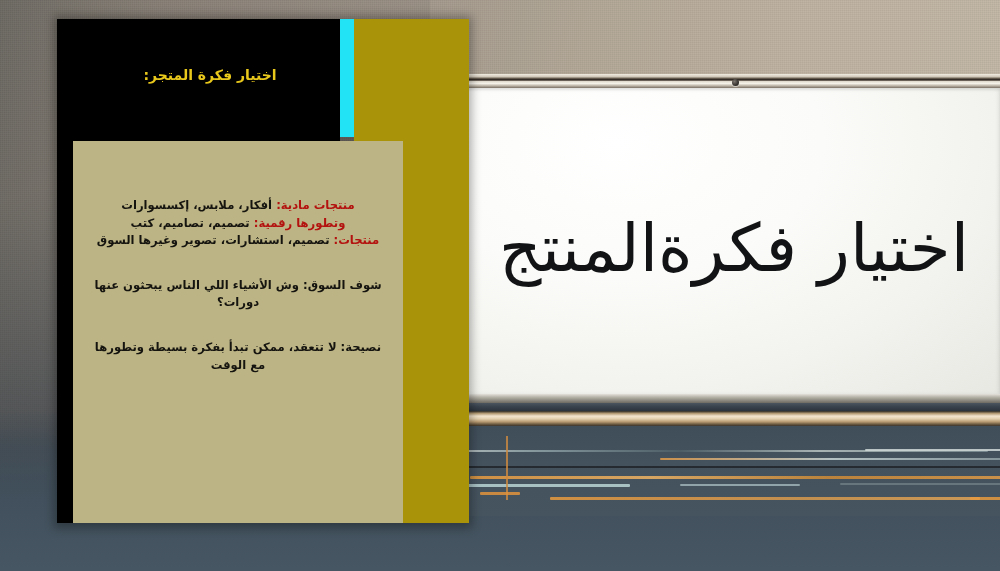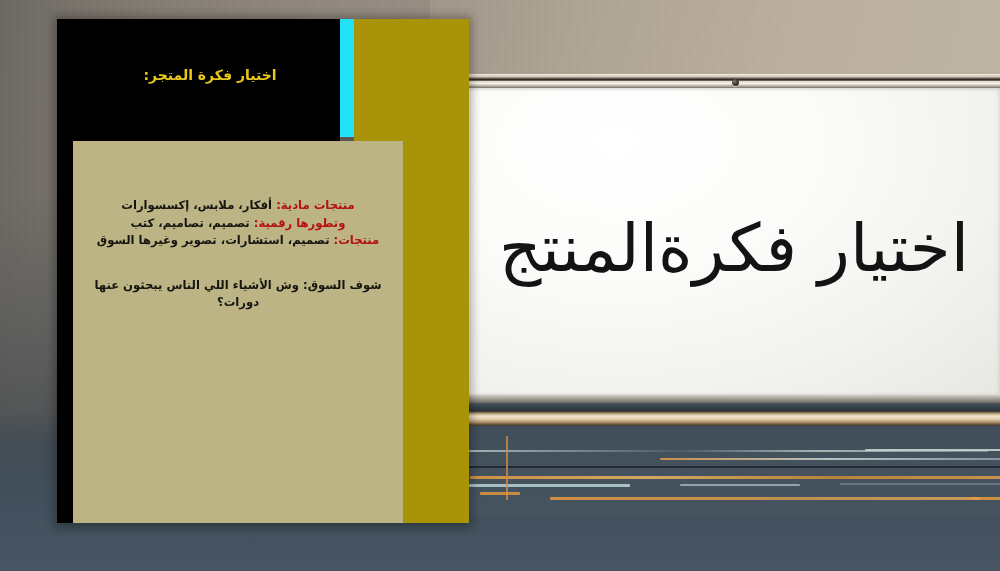--- a/index.html
+++ b/index.html
@@ -189,16 +189,17 @@
       <div class="blk">
         <span class="accent">منتجات:</span><span>  تصميم، استشارات، تصوير وغيرها السوق</span>
       </div>
 
       <div class="gap-lg"></div>
 
       <div class="blk">شوف السوق: وش الأشياء اللي الناس يبحثون عنها دورات؟</div>
 
       <div class="gap-lg"></div>
 
+      <div class="blk">نصيحة: لا تتعقد، ممكن تبدأ بفكرة بسيطة وتطورها مع الوقت</div>
     </div>
   </div>
 
 </div>
 
 </body></html>

